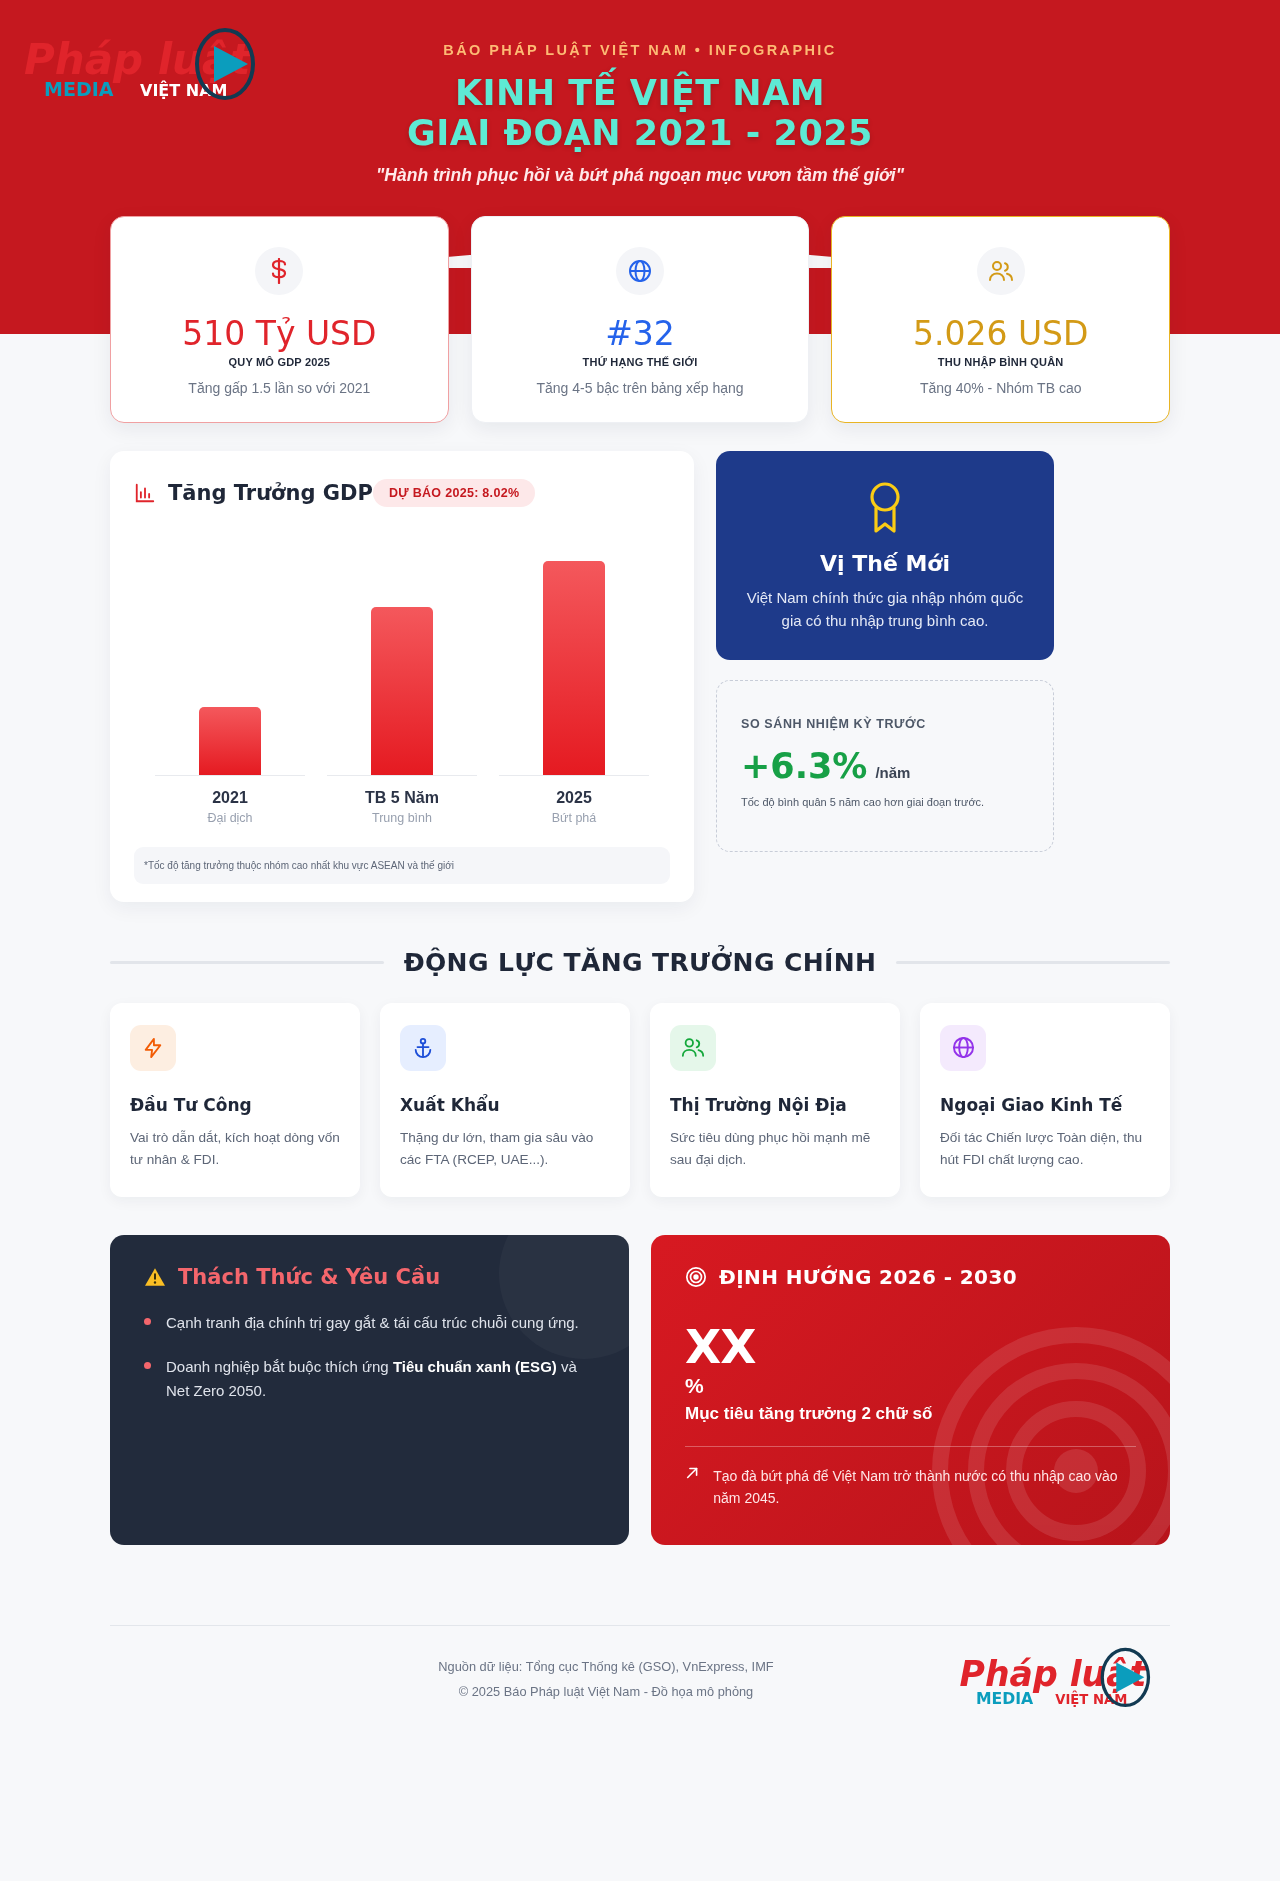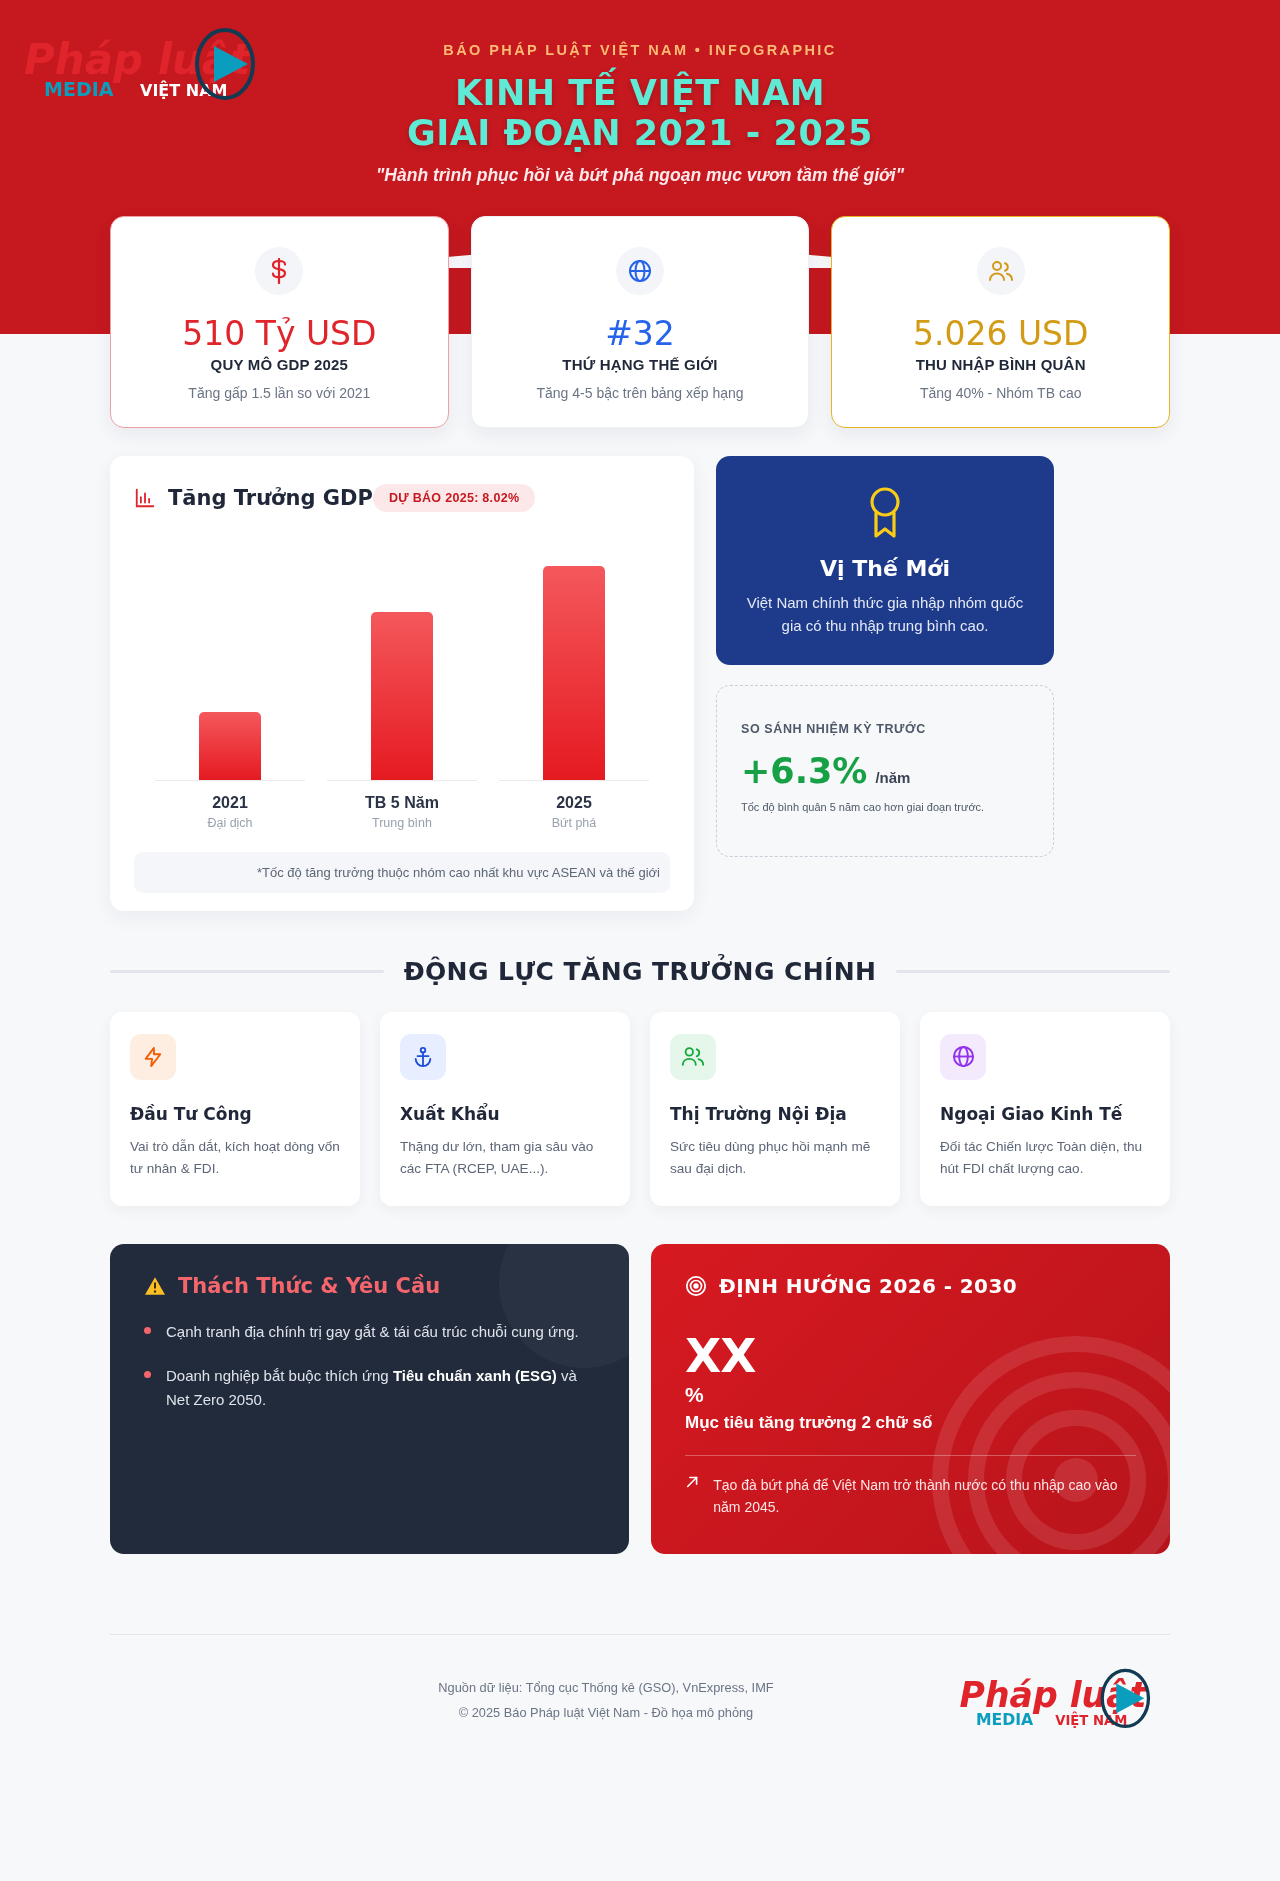--- a/index.html
+++ b/index.html
@@ -118,21 +118,21 @@
     font-weight: 400;
     font-size: 33px;
     line-height: 1.05;
   }
   .c-red  { color: #e0242b; }
   .c-blue { color: #2563eb; }
   .c-gold { color: #d39a16; }
   .stat-label {
     margin-top: 4px;
     font-weight: 700;
-    font-size: 15px;
+    font-size: 11px;
     color: #1f2738;
     letter-spacing: .2px;
   }
   .stat-note {
     margin-top: 12px;
     font-size: 14px;
     color: #6b7485;
   }
 
   
@@ -204,22 +204,22 @@
   .axis-sub {
     font-size: 12.5px;
     color: #98a0af;
     margin-top: 4px;
   }
   .chart-foot {
     margin-top: 22px;
     background: #f5f6f9;
     border-radius: 9px;
     padding: 13px 10px;
-    text-align: right;
-    font-size: 13px;
+    text-align: left;
+    font-size: 10px;
     color: #5d6677;
   }
 
   
   .right-col { width: 338px; display: flex; flex-direction: column; gap: 20px; }
   .status-card {
     background: #1e3a8a;
     border-radius: 14px;
     padding: 26px 24px 28px;
     text-align: center;
@@ -405,21 +405,21 @@
     line-height: 1.6;
     color: #ffe5e6;
   }
 
   
   .footer-rule {
     width: 1060px; margin: 40px auto 0;
     height: 1px; background: #e3e6eb;
   }
   .footer {
-    width: 1060px; margin: 12px auto;
+    width: 1060px; margin: 0 auto;
     padding: 20px 0 30px;
     display: flex; align-items: center; justify-content: flex-end;
   }
   .footer-text { flex: 1; text-align: center; padding-left: 150px; }
   .footer-text div { font-size: 12.8px; color: #6b7485; line-height: 2.0; }
   .footer-logo { width: 218px; height: 66px; }
 </style>
 </head>
 <body>
 

